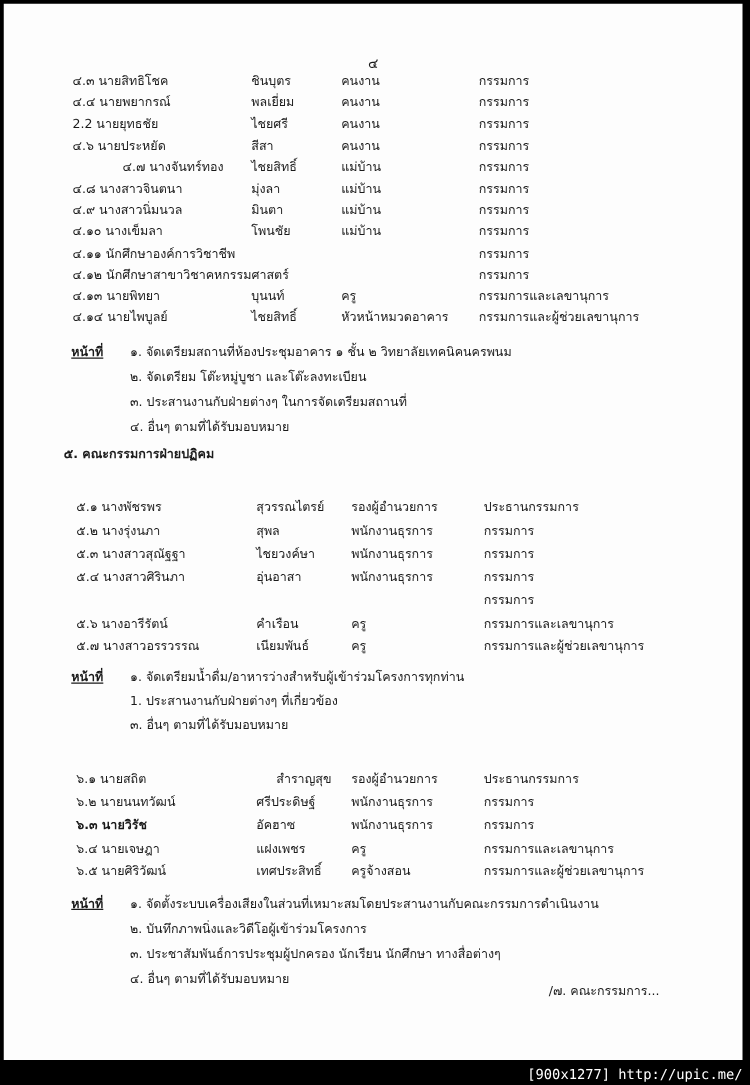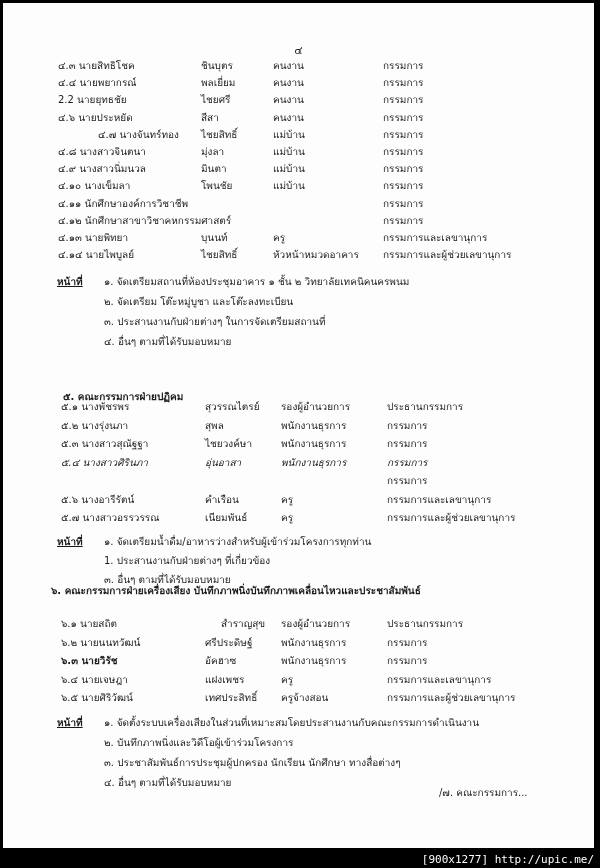--- a/index.html
+++ b/index.html
@@ -108,41 +108,41 @@
     </div>
 
   <span class="duty-label" style="left:54px;top:271px;">หน้าที่</span>
   <div id="s4duties">
       <div class="duty" style="left: 101px; top: 271px;">๑. จัดเตรียมสถานที่ห้องประชุมอาคาร ๑ ชั้น ๒ วิทยาลัยเทคนิคนครพนม</div>
       <div class="duty" style="left: 101px; top: 291px;">๒. จัดเตรียม  โต๊ะหมู่บูชา และโต๊ะลงทะเบียน</div>
       <div class="duty" style="left: 101px; top: 311px;">๓. ประสานงานกับฝ่ายต่างๆ  ในการจัดเตรียมสถานที่</div>
       <div class="duty" style="left: 101px; top: 331px;">๔. อื่นๆ ตามที่ได้รับมอบหมาย</div>
     </div>
 
-  <div class="sec" style="left:48px;top:386px;margin-left:12px;">๕.  คณะกรรมการฝ่ายปฏิคม</div>
+  <div class="sec" style="left:48px;top:352px;">๕.  คณะกรรมการฝ่ายปฏิคม</div>
   <div id="s5rows">
       <div class="row" style="left: 58px; top: 398px; width: 520px; height: 12px;">
         <span class="c1" style="left: 0px;">๕.๑ นางพัชรพร</span>
         <span class="c2" style="left: 144px;">สุวรรณไตรย์</span>
         <span class="c3" style="left: 220px;">รองผู้อำนวยการ</span>
         <span class="c4" style="left: 326px;">ประธานกรรมการ</span>
       </div>
       <div class="row" style="left: 58px; top: 416.5px; width: 520px; height: 12px;">
         <span class="c1" style="left: 0px;">๕.๒ นางรุ่งนภา</span>
         <span class="c2" style="left: 144px;">สุพล</span>
         <span class="c3" style="left: 220px;">พนักงานธุรการ</span>
         <span class="c4" style="left: 326px;">กรรมการ</span>
       </div>
       <div class="row" style="left: 58px; top: 435px; width: 520px; height: 12px;">
         <span class="c1" style="left: 0px;">๕.๓ นางสาวสุณัฐฐา</span>
         <span class="c2" style="left: 144px;">ไชยวงค์ษา</span>
         <span class="c3" style="left: 220px;">พนักงานธุรการ</span>
         <span class="c4" style="left: 326px;">กรรมการ</span>
       </div>
-      <div class="row" style="left: 58px; top: 453.5px; width: 520px; height: 12px; font-style: italic;">
+      <div class="row" style="left: 58px; top: 453.5px; width: 520px; height: 12px;">
         <span class="c1" style="left: 0px;">๕.๔ นางสาวศิรินภา</span>
         <span class="c2" style="left: 144px;">อุ่นอาสา</span>
         <span class="c3" style="left: 220px;">พนักงานธุรการ</span>
         <span class="c4" style="left: 326px;">กรรมการ</span>
       </div>
       <div class="row" style="left: 58px; top: 472px; width: 520px; height: 12px;">
         <span class="c2" style="left: 144px;"></span>
         <span class="c3" style="left: 220px;"></span>
         <span class="c4" style="left: 326px;">กรรมการ</span>
       </div>
@@ -159,21 +159,20 @@
         <span class="c4" style="left: 326px;">กรรมการและผู้ช่วยเลขานุการ</span>
       </div>
     </div>
   <span class="duty-label" style="left:54px;top:531px;">หน้าที่</span>
   <div id="s5duties">
       <div class="duty" style="left: 101px; top: 531px;">๑. จัดเตรียมน้ำดื่ม/อาหารว่างสำหรับผู้เข้าร่วมโครงการทุกท่าน</div>
       <div class="duty" style="left: 101px; top: 550px;">1. ประสานงานกับฝ่ายต่างๆ  ที่เกี่ยวข้อง</div>
       <div class="duty" style="left: 101px; top: 569px;">๓. อื่นๆ ตามที่ได้รับมอบหมาย</div>
     </div>
 
-  <div class="sec" style="left:48px;top:580px;">๖. คณะกรรมการฝ่ายเครื่องเสียง บันทึกภาพนิ่งบันทึกภาพเคลื่อนไหวและประชาสัมพันธ์</div>
   <div id="s6rows">
       <div class="row" style="left: 58px; top: 615px; width: 520px; height: 12px;">
         <span class="c1" style="left: 0px;">๖.๑ นายสถิต</span>
         <span class="c2" style="left: 160px;">สำราญสุข</span>
         <span class="c3" style="left: 220px;">รองผู้อำนวยการ</span>
         <span class="c4" style="left: 326px;">ประธานกรรมการ</span>
       </div>
       <div class="row" style="left: 58px; top: 633.5px; width: 520px; height: 12px;">
         <span class="c1" style="left: 0px;">๖.๒ นายนนทวัฒน์</span>
         <span class="c2" style="left: 144px; text-align: center;">ศรีประดิษฐ์</span>

